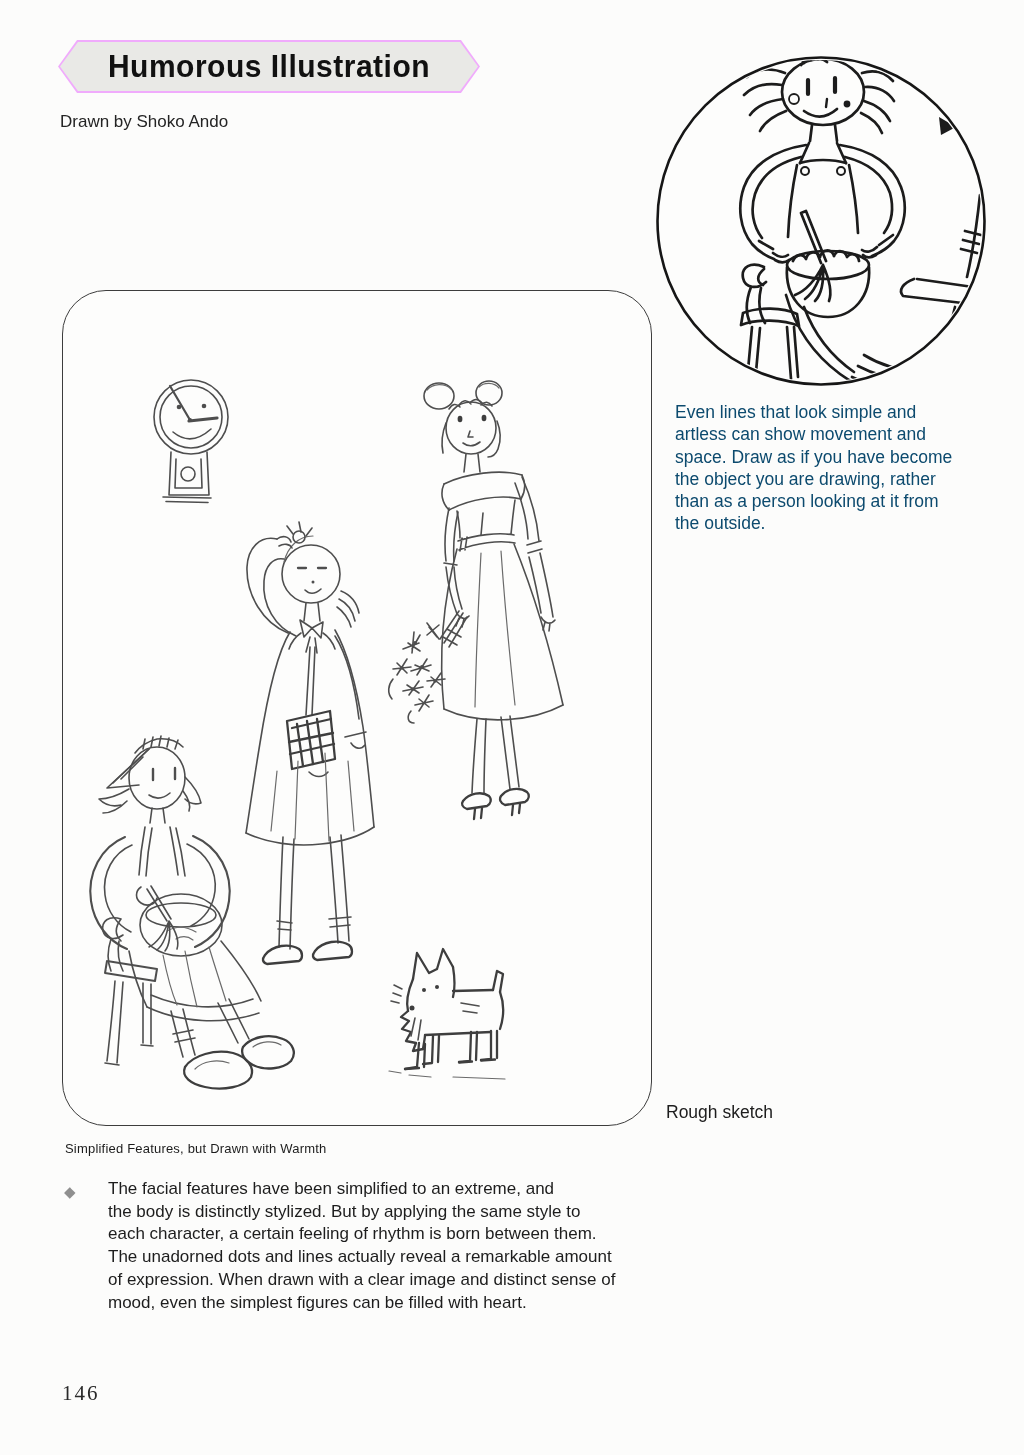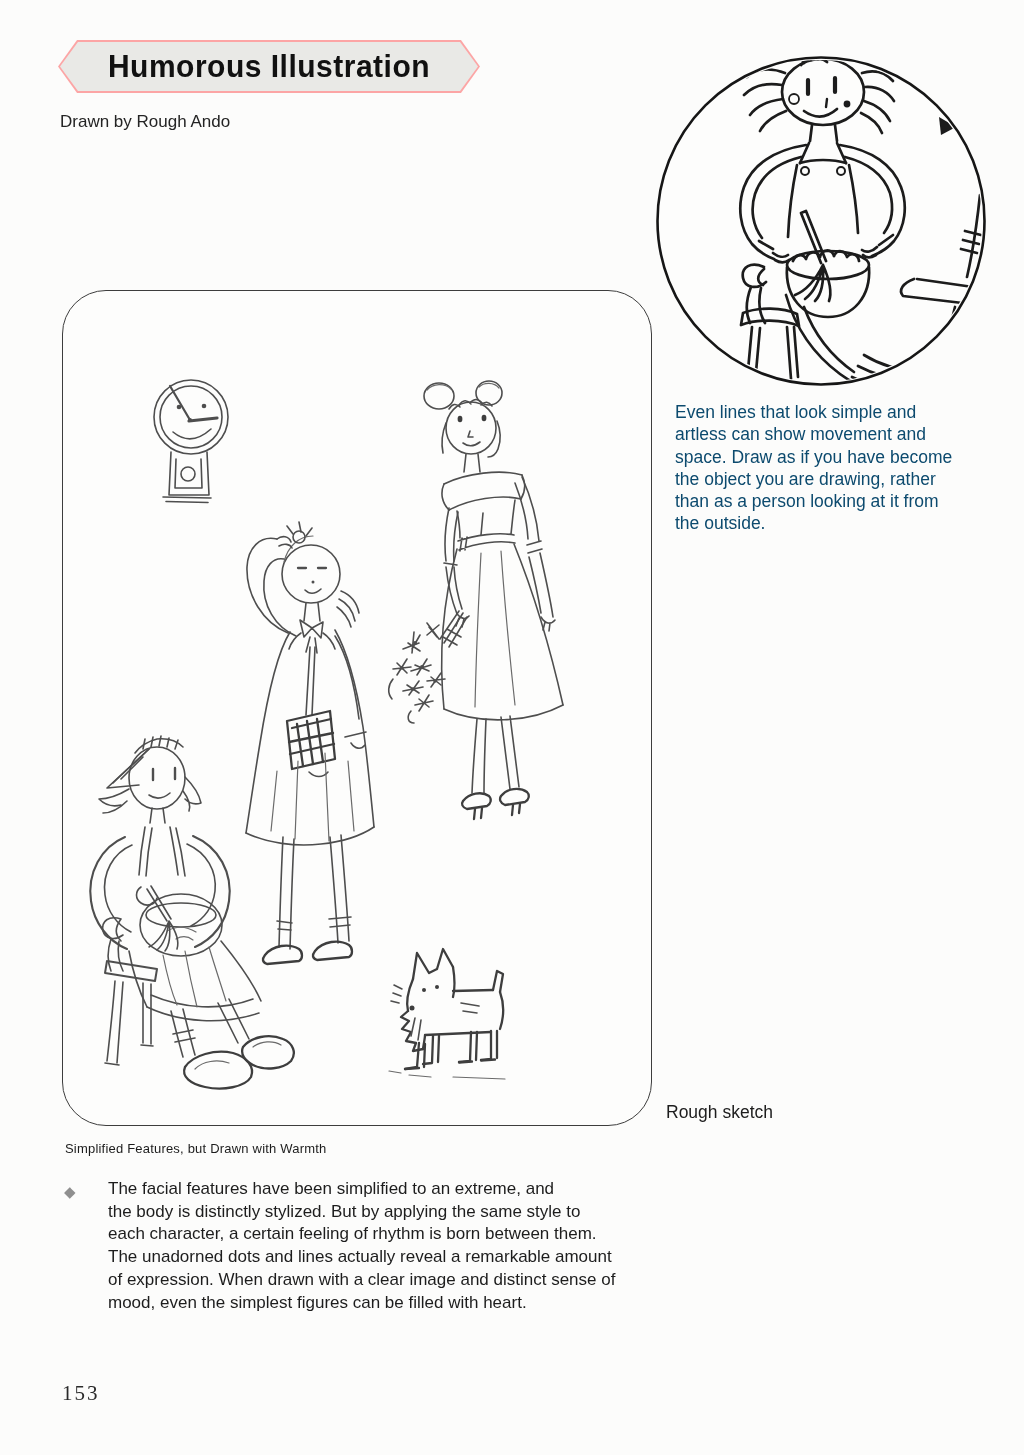--- a/index.html
+++ b/index.html
@@ -4,21 +4,21 @@
 <style>
   html,body{margin:0;padding:0;background:#9a9a9a;}
   .page{
     position:relative; width:1024px; height:1455px; margin:0 auto;
     background:#fcfcfb; overflow:hidden;
     font-family:"Liberation Sans", sans-serif; color:#1f1f1f;
   }
   
   .banner{
     position:absolute; left:58px; top:40px; width:422px; height:53px;
-    background:#fca5a5;
+    background:#f0abfc;
     clip-path:polygon(19px 0, calc(100% - 19px) 0, 100% 50%, calc(100% - 19px) 100%, 19px 100%, 0 50%);
   }
   .banner-inner{
     position:absolute; inset:2px; background:#e9e9e6;
     clip-path:polygon(18px 0, calc(100% - 18px) 0, 100% 50%, calc(100% - 18px) 100%, 18px 100%, 0 50%);
     display:flex; align-items:center; justify-content:center;
   }
   .banner-title{
     font-size:30px; font-weight:bold; color:#111; letter-spacing:.5px;
     transform:scaleY(1.02);
@@ -71,21 +71,21 @@
 <body>
 
 <div class="page">
 
   <div class="banner">
     <div class="banner-inner">
       <span class="banner-title">Humorous Illustration</span>
     </div>
   </div>
 
-  <div class="credit">Drawn by Rough Ando</div>
+  <div class="credit">Drawn by Shoko Ando</div>
 
   <svg class="inset" width="332" height="332" viewBox="0 0 332 332">
     <defs>
         <clipPath id="cclip">
           <circle cx="166" cy="166" r="161"></circle>
         </clipPath>
       </defs>
     <circle cx="166" cy="166" r="163.5" fill="#fdfdfc" stroke="#161616" stroke-width="2.6"></circle>
     <g clip-path="url(#cclip)">
       <g class="ink">
@@ -347,14 +347,14 @@
 
   <div class="section-heading">Simplified Features, but Drawn with Warmth</div>
   <span class="bullet">◆</span>
   <div class="section-body">The facial features have been simplified to an extreme, and
 the body is distinctly stylized. But by applying the same style to
 each character, a certain feeling of rhythm is born between them.
 The unadorned dots and lines actually reveal a remarkable amount
 of expression. When drawn with a clear image and distinct sense of
 mood, even the simplest figures can be filled with heart.</div>
 
-  <div class="page-number">153</div>
+  <div class="page-number">146</div>
 </div>
 
 </body></html>

